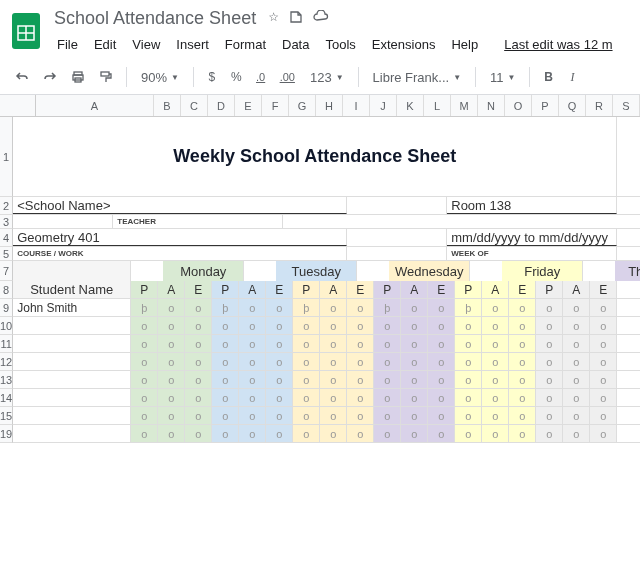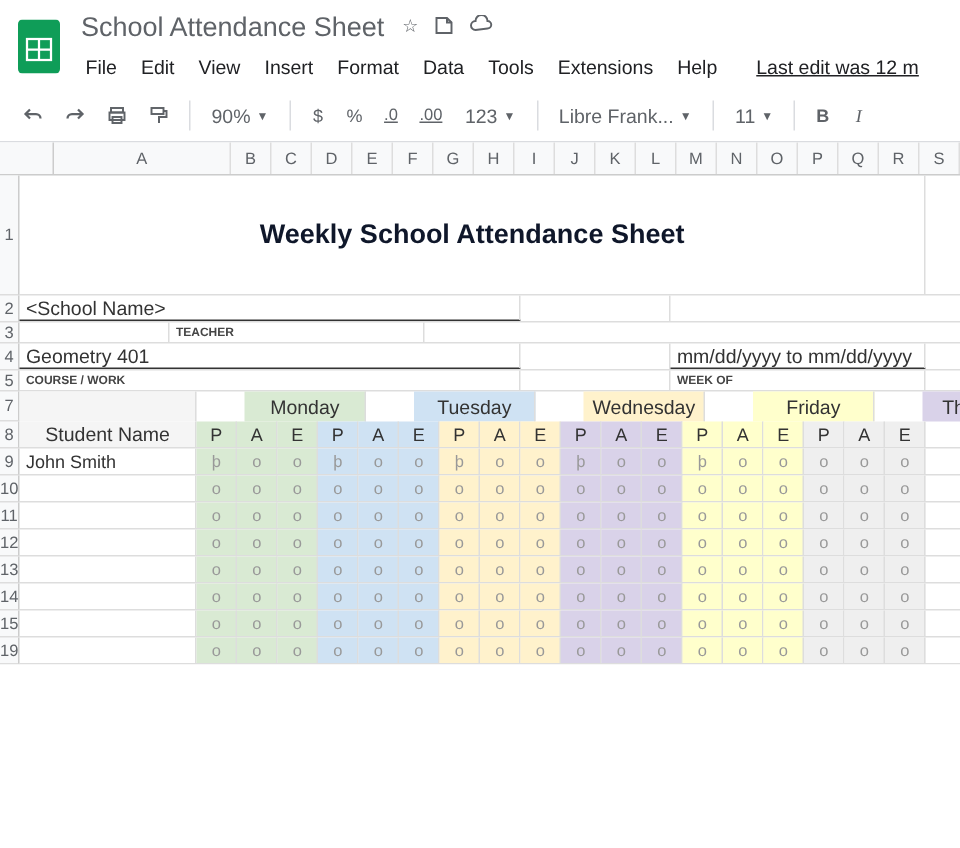--- a/index.html
+++ b/index.html
@@ -184,20 +184,21 @@
       <div class="row-head" style="height: 18px;">15</div>
       <div class="row-head" style="height: 18px;">19</div>
     </div>
   <div class="grid" id="grid">
       <div class="cell-row" style="height: 80px;">
         <div class="cell sheet-title" style="width: 604px;">Weekly School Attendance Sheet</div>
       </div>
       <div class="cell-row" style="height: 18px;">
         <div class="cell field-val" style="width: 334px;">&lt;School Name&gt;</div>
         <div class="cell " style="width: 100px;"></div>
+        <div class="cell field-val" style="width: 170px;">Room 138</div>
       </div>
       <div class="cell-row" style="height: 14px;">
         <div class="cell " style="width: 100px;"></div>
         <div class="cell field-lbl" style="width: 170px;">TEACHER</div>
       </div>
       <div class="cell-row" style="height: 18px;">
         <div class="cell field-val" style="width: 334px;">Geometry 401</div>
         <div class="cell " style="width: 100px;"></div>
         <div class="cell field-val" style="width: 170px;">mm/dd/yyyy to mm/dd/yyyy</div>
       </div>

